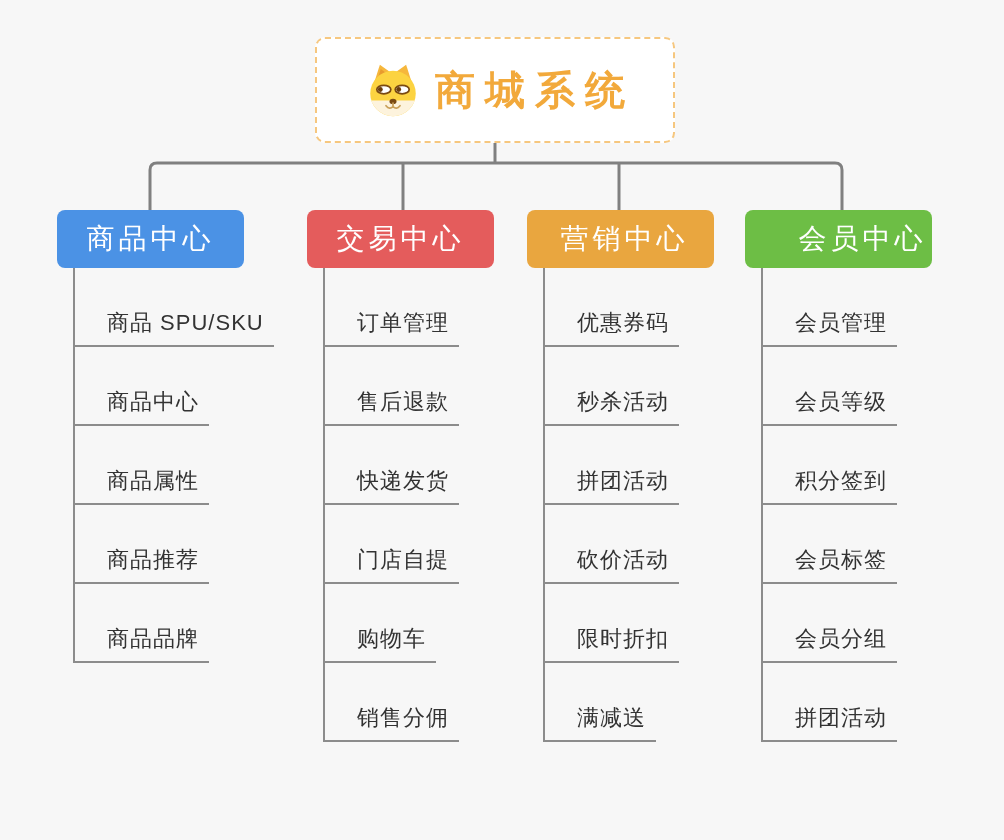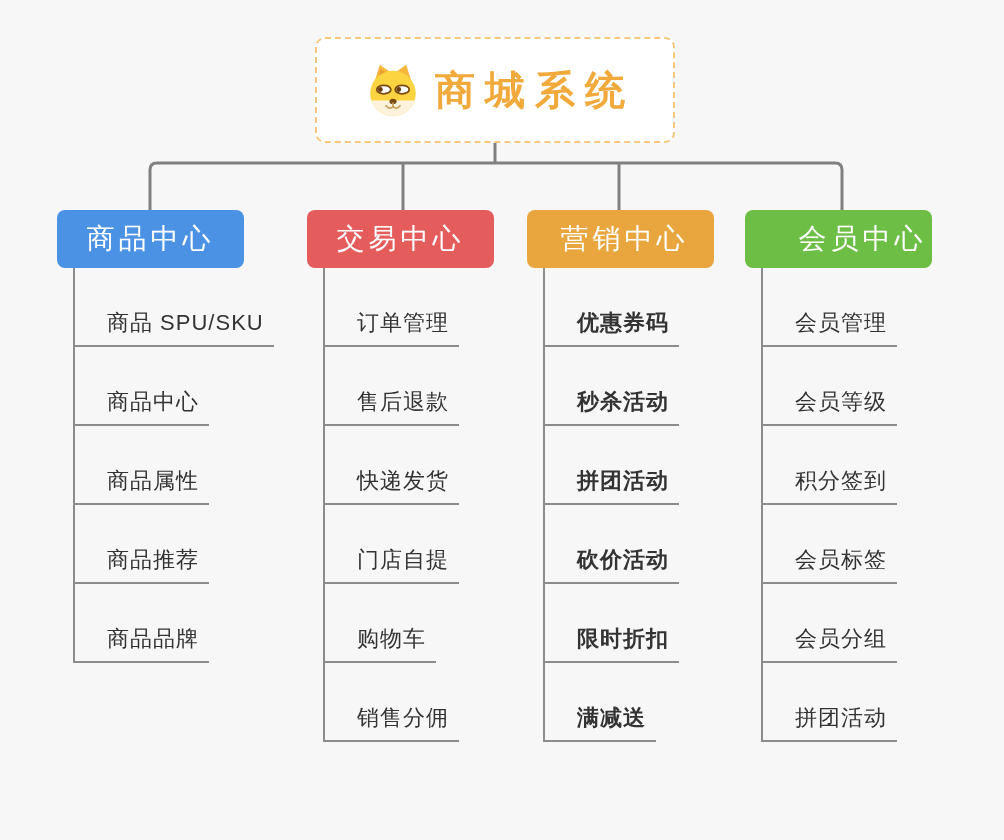--- a/index.html
+++ b/index.html
@@ -31,21 +31,21 @@
     color:#ffffff;font-size:28px;letter-spacing:4px;
     box-sizing:border-box;cursor:default;
   }
   .bh-0{left:57px;}  .bh-1{left:307px;}  .bh-2{left:527px;padding-left:8px;}  .bh-3{left:745px;padding-left:48px;}
 
   
   .children{
     position:absolute;top:268px;
     border-left:2px solid #8c8c8c;
   }
-  .ch-0{left:73px;} .ch-1{left:323px;} .ch-2{left:543px;font-weight:bold;} .ch-3{left:761px;}
+  .ch-0{left:73px;} .ch-1{left:323px;} .ch-2{left:543px;} .ch-3{left:761px;}
   .child-item{
     height:79px;box-sizing:border-box;
     display:flex;align-items:flex-end;
     width:fit-content;
     border-bottom:2px solid #8c8c8c;
   }
   .child-label{
     padding:0 10px 7px 32px;
     font-size:22px;letter-spacing:1px;color:#333333;white-space:nowrap;
   }

